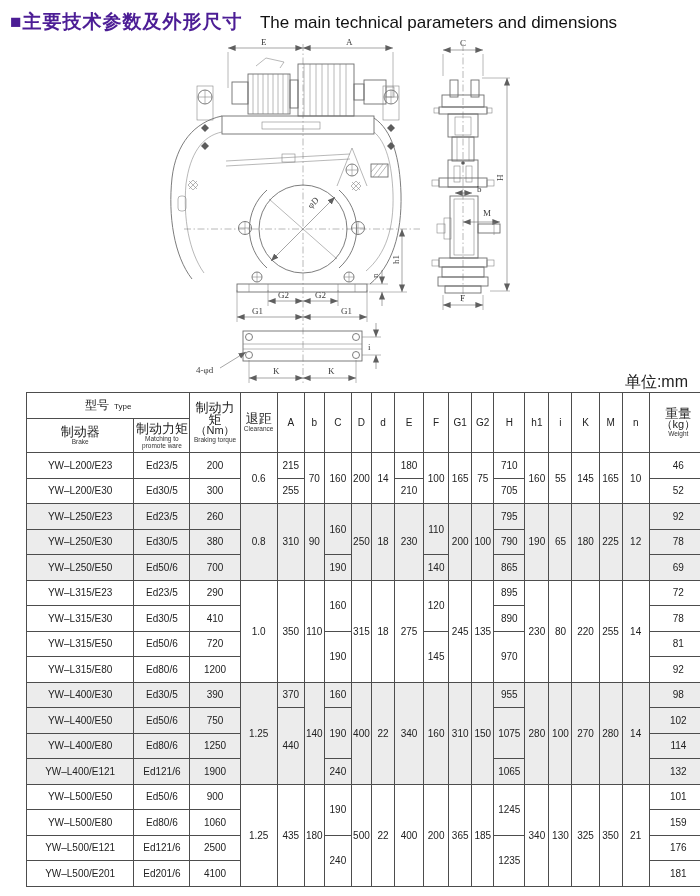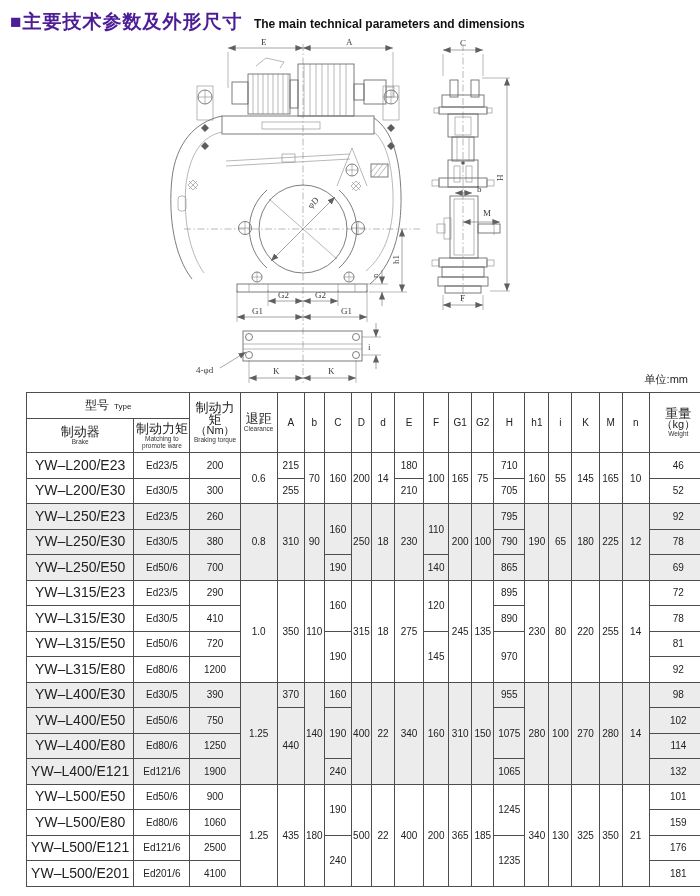--- a/index.html
+++ b/index.html
@@ -1,44 +1,44 @@
 <!DOCTYPE html>
 <html><head>
 <meta charset="utf-8">
 <style>
   html,body{margin:0;padding:0}
   body{width:700px;height:896px;background:#fff;position:relative;overflow:hidden;
        font-family:"Liberation Sans",sans-serif;color:#222}
   .title-bar{position:absolute;top:9px;left:10px;white-space:nowrap}
   .t-zh{font-size:19px;font-weight:bold;color:#4c1d95;letter-spacing:1px}
-  .t-en{font-size:12px;font-weight:bold;color:#111;margin-left:7px}
+  .t-en{font-size:17px;font-weight:normal;color:#111;margin-left:13px}
   #dwg{position:absolute;top:0;left:0}
   #dwg .k{stroke:#6e6e6e;fill:none;stroke-width:.9}
   #dwg .kt{stroke:#7d7d7d;fill:none;stroke-width:.55}
   #dwg .dl{stroke:#6a6a6a;fill:none;stroke-width:.6}
   #dwg .dsh{stroke:#7d7d7d;fill:none;stroke-width:.55;stroke-dasharray:7 2.5 1.5 2.5}
   #dwg .blk{fill:#5c5c5c;stroke:none}
   #dwg text{font-family:"Liberation Serif",serif;font-size:9px;fill:#3d3d3d;stroke:none}
-  .unit-note{position:absolute;top:372px;right:12px;font-size:11px;color:#222}
+  .unit-note{position:absolute;top:372px;right:12px;font-size:16px;color:#222}
   table.spec{position:absolute;top:392px;left:26px;border-collapse:collapse;table-layout:fixed;
              width:682px;border:1.5px solid #3a3a3a;background:#fff}
   .spec th,.spec td{border:1px solid #4d4d4d;text-align:center;vertical-align:middle;
              padding:0;font-size:10px;color:#222;font-weight:normal;overflow:hidden;line-height:11px}
   .spec tr.hr1{height:26px}
   .spec tr.hr2{height:34px}
   .spec tbody tr{height:25.5px}
   .zh-lg{font-size:12px}
   .en-md{font-size:8px;margin-left:5px}
   .zh{font-size:13px;line-height:12px}
   .sub{font-size:11px;line-height:9.5px}
   .en{font-size:6.5px;line-height:7px;color:#333}
   .wrap{padding:0 2px}
   .dim-h{font-size:10px}
   td.sh,th.sh{background:#ececec}
-  td.model{font-size:14px}
+  td.model{font-size:10px}
 </style>
 </head>
 <body>
 
 <div class="title-bar">
   <span class="t-zh">■主要技术参数及外形尺寸</span>
   <span class="t-en">The main technical parameters and dimensions</span>
 </div>
 
 <svg id="dwg" width="700" height="390" viewBox="0 0 700 390">

